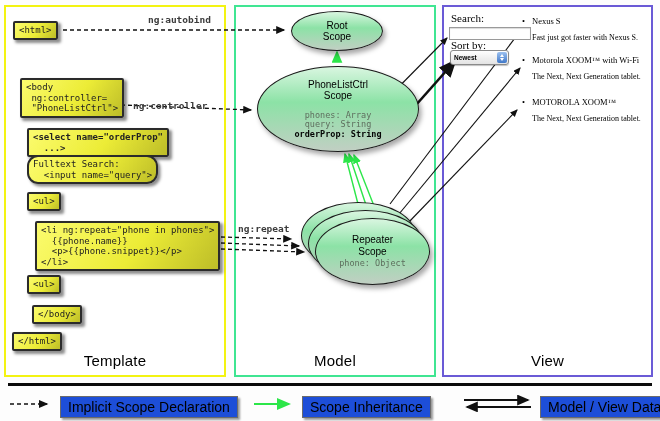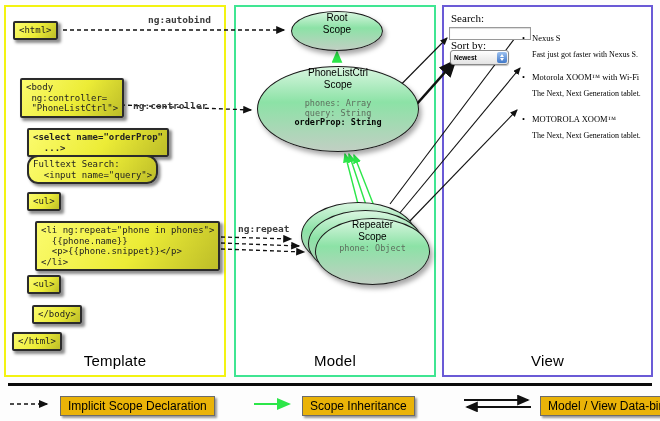--- a/index.html
+++ b/index.html
@@ -30,21 +30,21 @@
   .directive{
     position:absolute;font-family:"DejaVu Sans Mono","Liberation Mono",monospace;
     font-size:9.5px;font-weight:bold;color:#3c3c3c;
   }
   
   .scope{
     position:absolute;border-radius:50%;
     border:1.6px solid #1a1a1a;
     background:linear-gradient(180deg,#d9f6e0 0%,#8ce2a6 42%,#c1cfc3 100%);
     box-shadow:2.5px 3.5px 5px rgba(0,0,0,.35);
-    display:flex;flex-direction:column;align-items:center;justify-content:flex-start;
+    display:flex;flex-direction:column;align-items:center;justify-content:center;
     text-align:center;
   }
   .scope-title{white-space:pre;font-size:10px;line-height:11.5px;color:#000;}
   .scope-props{margin-top:2px;font-family:"DejaVu Sans Mono","Liberation Mono",monospace;
     font-size:8.5px;line-height:9.5px;}
   .prop-muted{color:#5e6e5e;}
   .prop-bold{color:#050505;font-weight:bold;}
   .repeater-back{z-index:1}.repeater-mid{z-index:2}.repeater-front{z-index:3}
   
   .view-label{position:absolute;font-family:"Liberation Serif",serif;font-size:11px;color:#000;}
@@ -62,30 +62,30 @@
   .sort-select .sel-text{flex:1;font-size:6.5px;font-weight:bold;padding-left:3px;color:#000;}
   .stepper{
     width:10px;height:11px;margin-right:1px;border-radius:2px;
     background:linear-gradient(#9cc1f0,#4178c8);
     display:flex;flex-direction:column;align-items:center;justify-content:center;gap:1px;
   }
   .stepper i{display:block;width:0;height:0;border-left:2.5px solid transparent;border-right:2.5px solid transparent;}
   .stepper .up{border-bottom:3px solid #fff;}
   .stepper .dn{border-top:3px solid #fff;}
   
-  .phone-item{position:absolute;left:522px;width:126px;font-family:"Liberation Serif",serif;margin-top:17px;}
+  .phone-item{position:absolute;left:522px;width:126px;font-family:"Liberation Serif",serif;}
   .phone-title{font-size:8.5px;color:#000;}
   .phone-title .dot{display:inline-block;width:10px;}
   .phone-snippet{font-size:8px;color:#000;margin-top:7px;padding-left:10px;}
   
   .legend-divider{position:absolute;left:8px;top:383px;width:644px;height:3px;background:#0a0a0a;}
   .legend-box{
-    position:absolute;top:396px;border:1px solid #6b6b6b;background:#eab308;
+    position:absolute;top:396px;border:1px solid #6b6b6b;background:#1d4ed8;
     box-shadow:1.5px 1.5px 2px rgba(0,0,0,.4);
-    font-size:12px;padding:2px 7px;white-space:nowrap;color:#000;
+    font-size:14px;padding:2px 7px;white-space:nowrap;color:#000;
   }
   svg.overlay{position:absolute;left:0;top:0;z-index:5;pointer-events:none;}
   .widgets{position:absolute;inset:0;z-index:6;}
   .widgets *{pointer-events:auto;}
 </style>
 </head>
 <body>
 
 <div class="col col-template">
   <div class="col-label">Template</div>

